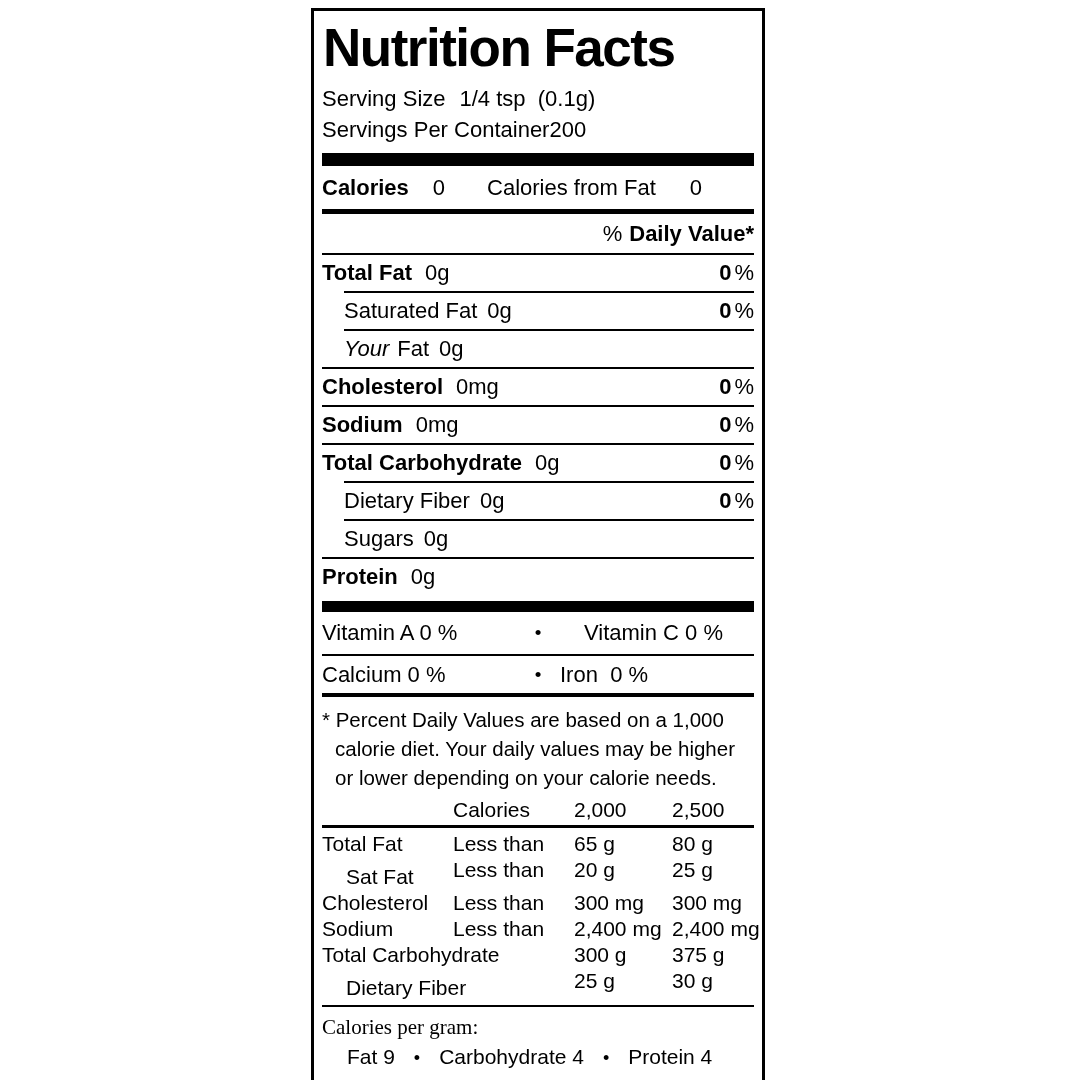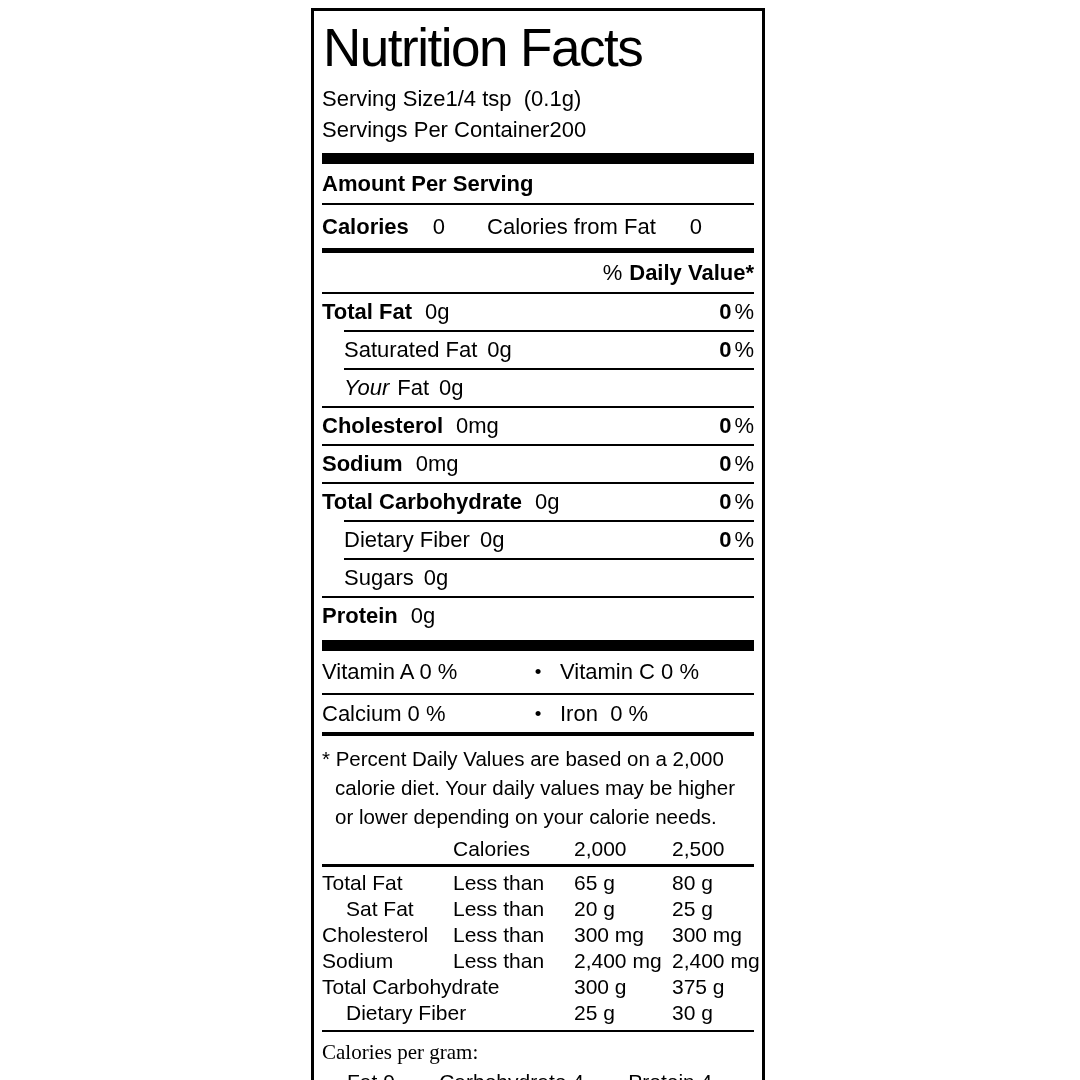--- a/index.html
+++ b/index.html
@@ -2,24 +2,24 @@
 <html><head>
 <meta charset="utf-8">
 <style>
   html,body{margin:0;padding:0;background:#ffffff;}
   .canvas{position:relative;width:1080px;height:1080px;background:#ffffff;
           font-family:"Liberation Sans", sans-serif;color:#000;overflow:hidden;}
   .nf{position:absolute;left:311px;top:8px;width:432px;padding:0 8px;
       border:3px solid #000;background:#fff;}
   .t{white-space:pre-wrap;}
   .b{font-weight:bold;}
-  .title{font-size:53px;font-weight:normal;letter-spacing:-1.5px;
+  .title{font-size:53px;font-weight:bold;letter-spacing:-1.5px;
          line-height:58px;margin:8px 0 6px 1px;}
   .serv-line{font-size:22px;line-height:31px;display:flex;align-items:baseline;}
-  .serv-line .val{}
+  .serv-line .val{margin-left:14px;}
   .bar{height:11px;background:#000;}
   .bar.first{margin-top:8px;}
   .bar.second{margin-top:6px;}
   .aps{font-size:22px;font-weight:bold;height:39px;display:flex;align-items:center;}
   .sep{height:2px;background:#000;}
   .sep.ind{margin-left:22px;}
   .sep.med{height:5px;}
   .sep.med2{height:4px;}
   .sep.med3{height:3px;}
   .cal-row{font-size:22px;height:43px;display:flex;align-items:center;}
@@ -29,31 +29,31 @@
   .dvh{font-size:22px;height:39px;display:flex;align-items:center;justify-content:flex-end;}
   .dvh .pct{margin-right:7px;}
   .nrow{font-size:22px;height:36px;display:flex;align-items:center;}
   .nrow .nleft{display:flex;align-items:baseline;}
   .nrow.ind .nleft{padding-left:22px;}
   .nrow .ital{font-style:italic;margin-right:8px;}
   .nrow .namt{margin-left:10px;}
   .ndv{margin-left:auto;display:flex;align-items:baseline;}
   .ndv .pct{margin-left:3px;}
   .vrow{font-size:22px;display:grid;grid-template-columns:1fr 20px 1fr;align-items:center;}
-  .vrow.r1{height:42px;}
+  .vrow.r1{height:42px;gap:24px;}
   .vrow.r2{height:37px;}
   .vrow .dot{text-align:center;font-size:19px;}
   .vrow .right{padding-left:12px;}
   .fnote{font-size:20.5px;line-height:29px;margin-top:8px;
          text-indent:-13px;padding-left:13px;}
   .dvtab{font-size:21px;}
   .dvtab .trow{display:grid;grid-template-columns:131px 121px 98px auto;
                line-height:26px;white-space:nowrap;}
   .dvtab .thead{line-height:31px;margin-top:2px;}
-  .dvtab .trow .c0.ind{padding-left:24px;}
+  .dvtab .trow .c0.ind{padding-left:24px;margin-top:7px;}
   .dvtab .body{margin-top:3px;padding-bottom:4px;}
   .cpg-label{font-size:21px;line-height:30px;margin-top:5px;font-family:Liberation Serif, serif;}
   .cpg-items{font-size:21px;line-height:30px;display:flex;align-items:baseline;
              padding-left:25px;margin-bottom:7px;}
   .cpg-items .dot{margin:0 19px;font-size:18px;}
 </style>
 </head>
 <body>
 
 <div class="canvas">
@@ -65,21 +65,20 @@
       <span class="t">Serving Size</span>
       <span class="t val">1/4 tsp  (0.1g)</span>
     </div>
     <div class="serv-line">
       <span class="t">Servings Per Container</span>
       <span class="t" style="">200</span>
     </div>
 
     <div class="bar first"></div>
 
-    <div class="aps">Amount Per Serving</div>
     <div class="sep"></div>
 
     <div class="cal-row">
       <span class="b">Calories</span>
       <span class="calval">0</span>
       <span class="fromfat">
         <span>Calories from Fat</span>
         <span class="val">0</span>
       </span>
     </div>
@@ -191,21 +190,21 @@
         </div>
         <div class="sep"></div>
         <div class="vrow r2">
           <span class="t">Calcium 0 %</span>
           <span class="dot">•</span>
           <span class="t right">Iron  0 %</span>
         </div>
         <div class="sep med2"></div>
       </div>
 
-    <div class="fnote t">* Percent Daily Values are based on a 2,000 calorie diet. Your daily values may be higher or lower depending on your calorie needs.</div>
+    <div class="fnote t">* Percent Daily Values are based on a 1,000 calorie diet. Your daily values may be higher or lower depending on your calorie needs.</div>
 
     <div class="dvtab">
       <div class="trow thead">
         <span class="c0"></span>
         <span class="c1">Calories</span>
         <span class="c2">2,000</span>
         <span class="c3">2,500</span>
       </div>
       <div class="sep med3"></div>
       <div class="body">

